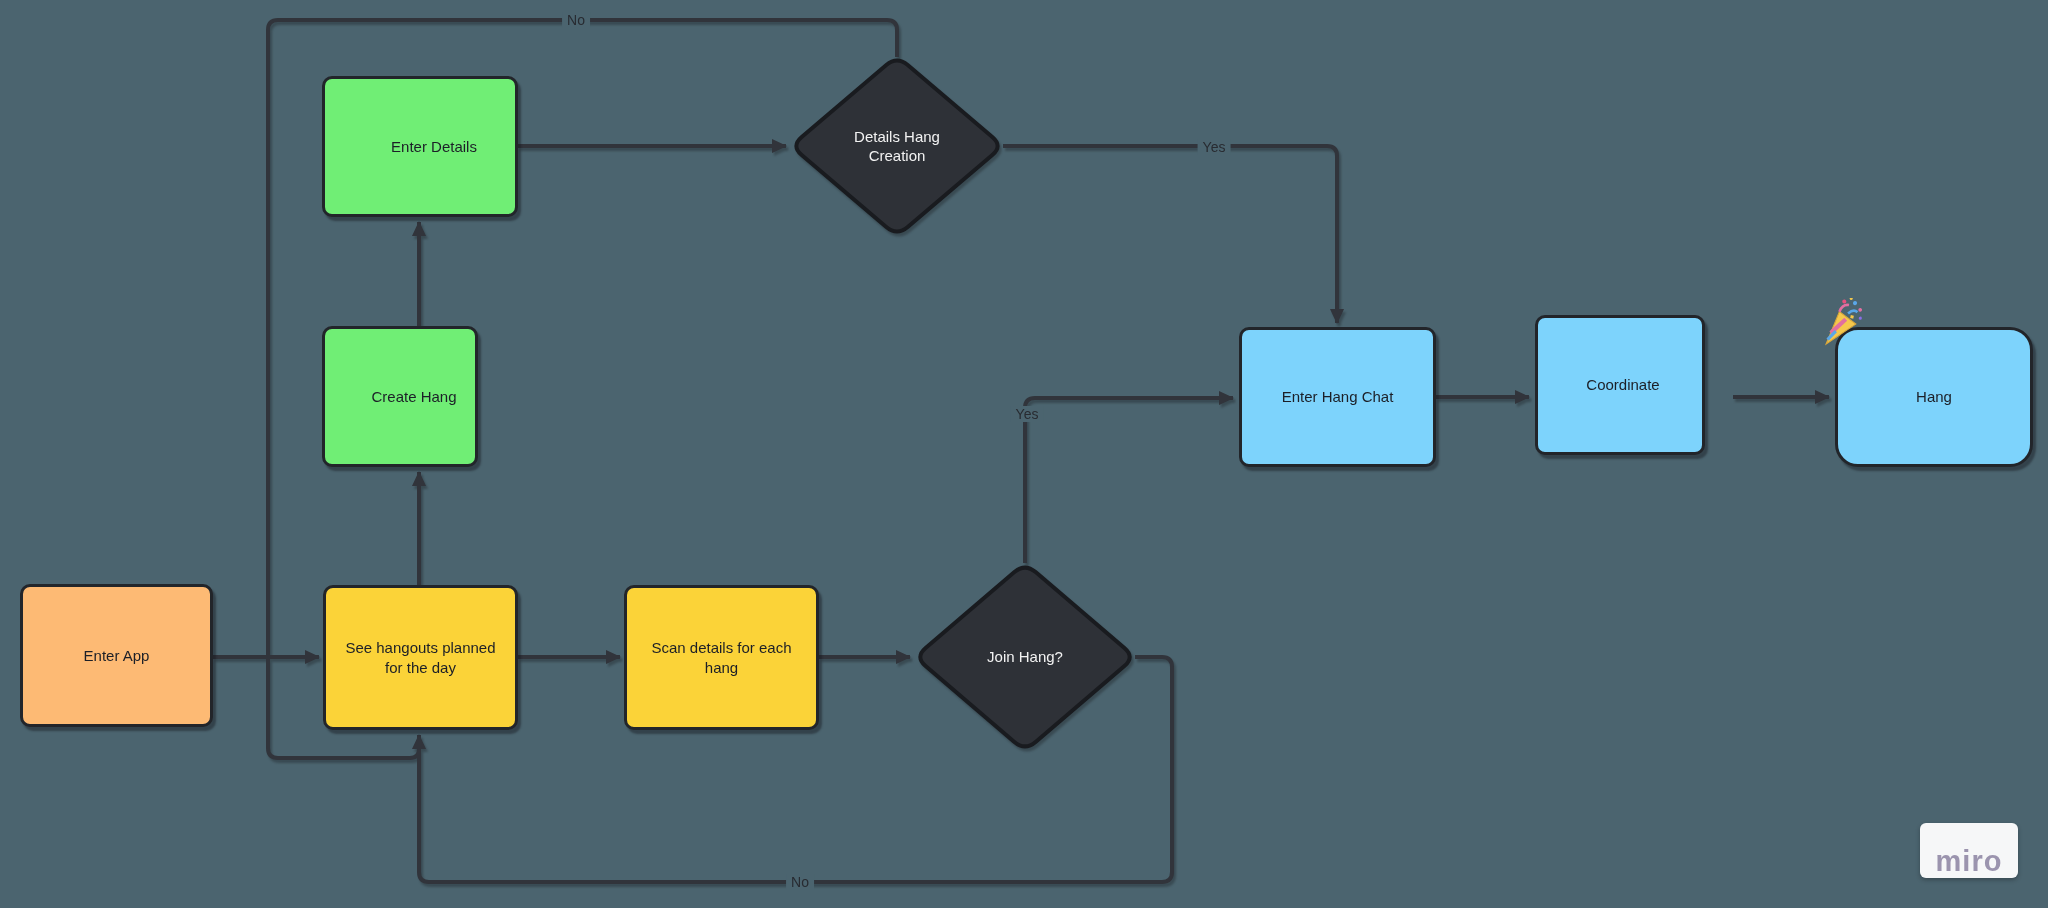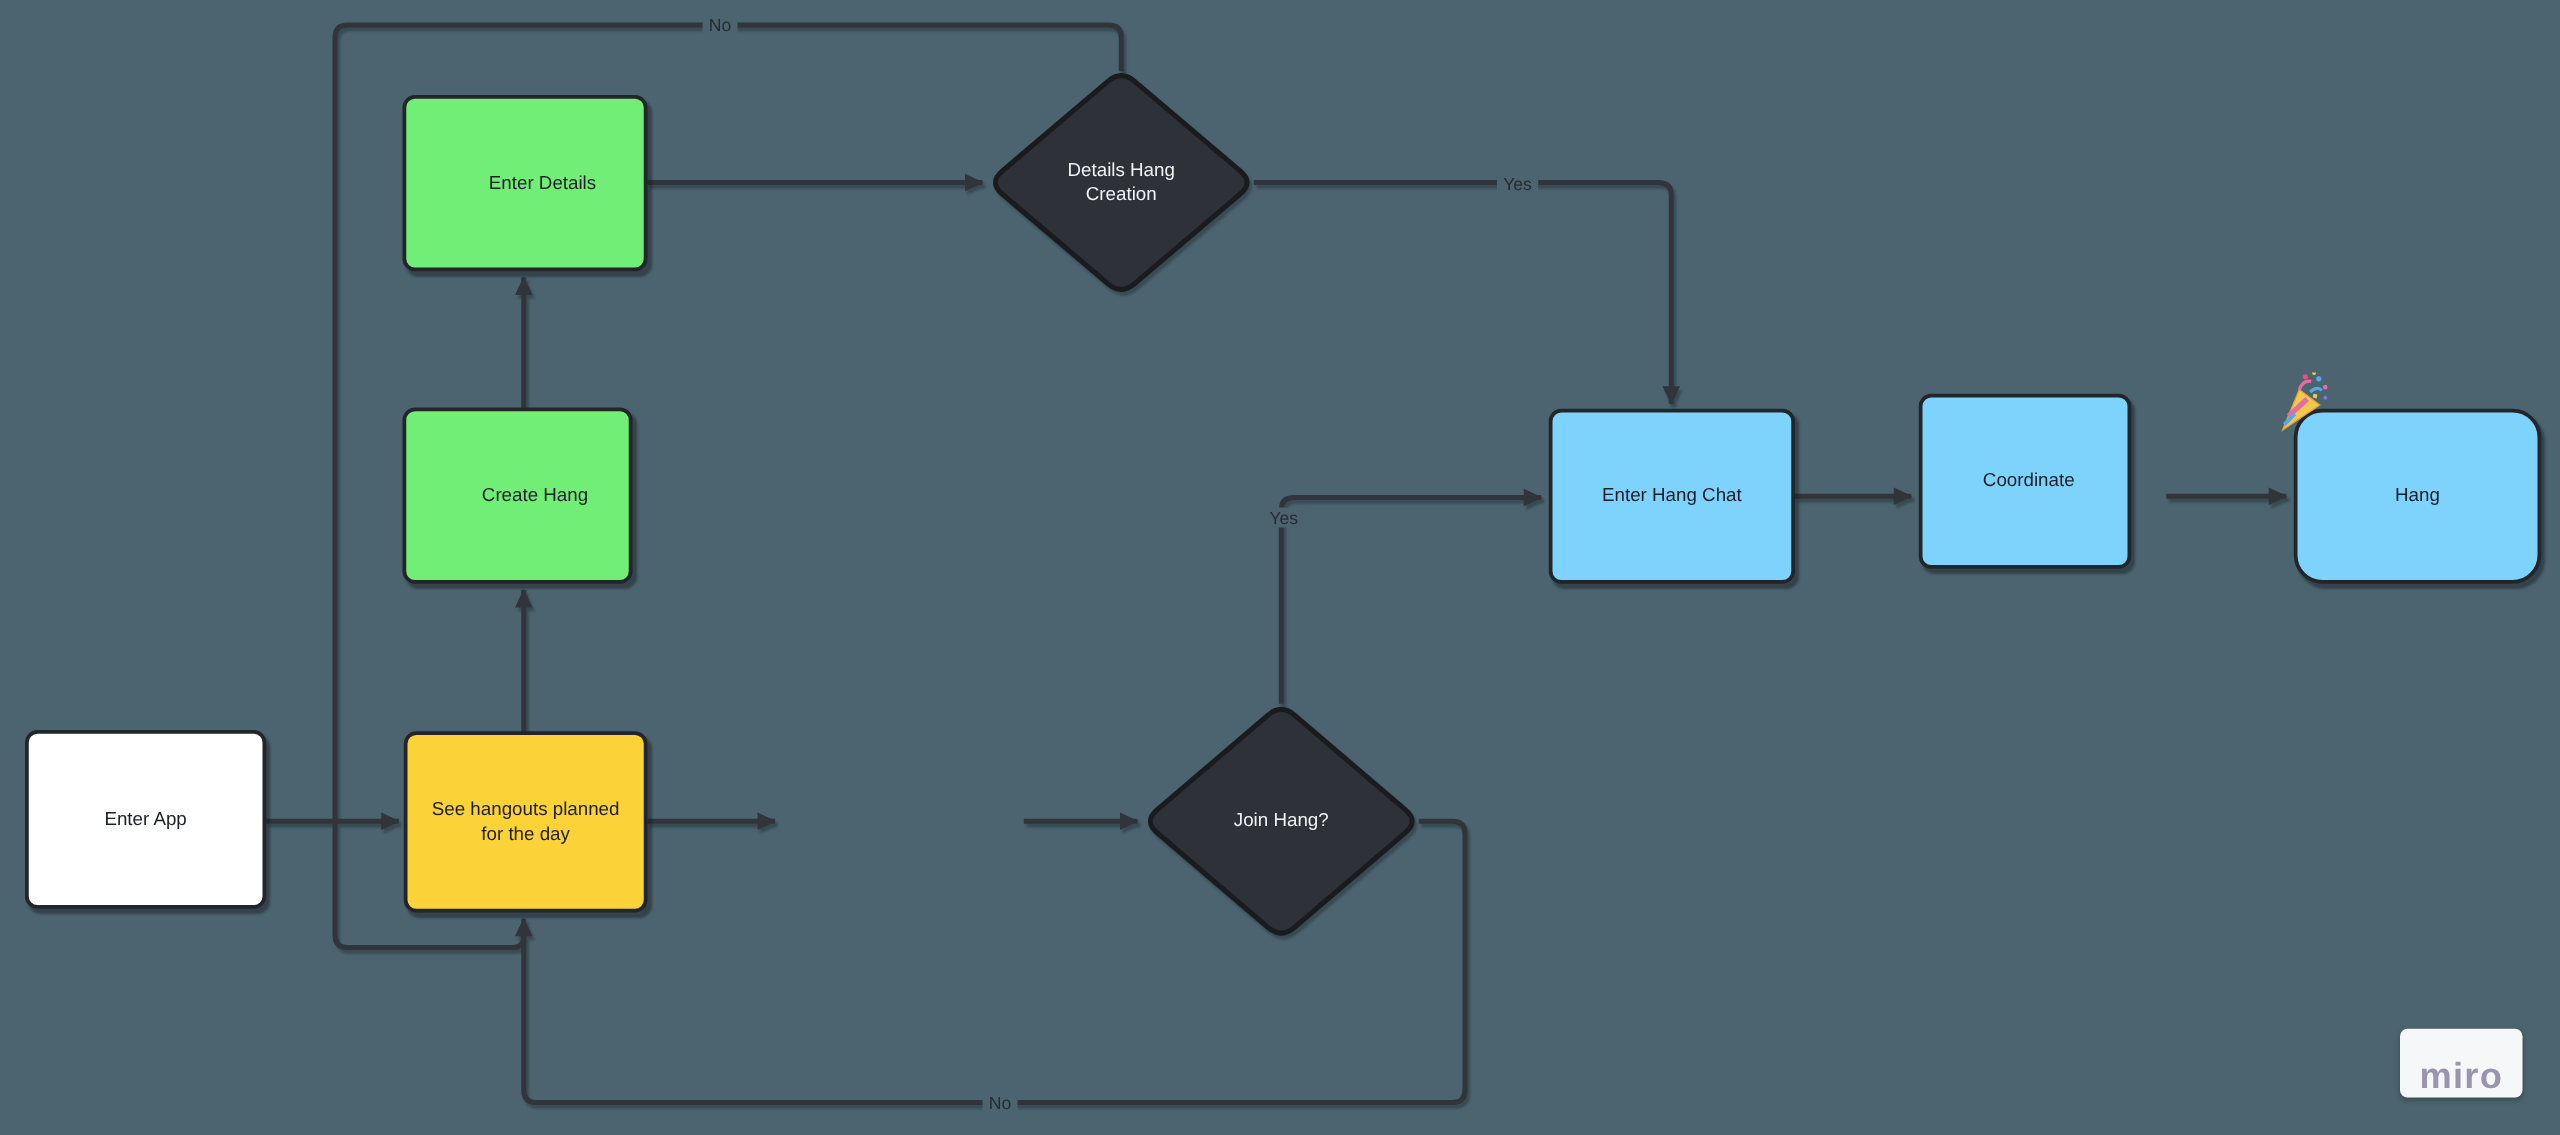--- a/index.html
+++ b/index.html
@@ -20,21 +20,21 @@
     border-radius:10px;
     box-sizing:border-box;
     display:flex;align-items:center;justify-content:center;
     text-align:center;
     font-size:15px;line-height:1.3;color:#1c1f27;
     box-shadow:3px 4px 2px rgba(22,25,30,0.45);
     padding:6px 14px;
   }
   .node.green{background:#70EE75;padding-left:42px;}
   .node.yellow{background:#FBD338;}
-  .node.cream{background:#ffffff;}
+  .node.cream{background:#fdba74;}
   .node.purple{background:#7dd3fc;}
   .diamond-label{
     position:absolute;
     display:flex;align-items:center;justify-content:center;
     text-align:center;
     font-size:15px;line-height:1.3;color:#f2f2f2;
     pointer-events:none;
   }
   .edge-label{
     position:absolute;
@@ -87,22 +87,25 @@
   </svg>
 
   <div class="node cream" style="left:20px;top:584px;width:193px;height:143px;">
     <span>Enter App</span>
   </div>
 
   <div class="node yellow" style="left:323px;top:585px;width:195px;height:145px;">
     <span>See hangouts planned for the day</span>
   </div>
 
+  <div class="node yellow" style="left:624px;top:585px;width:195px;height:145px;">
+    <span>Scan details for each hang</span>
+  </div>
 
-  <div class="node green" style="left:322px;top:326px;width:184px;height:141px;">
+  <div class="node green" style="left:322px;top:326px;width:156px;height:141px;">
     <span>Create Hang</span>
   </div>
 
   <div class="node green" style="left:322px;top:76px;width:196px;height:141px;">
     <span>Enter Details</span>
   </div>
 
   <div class="node purple" style="left:1239px;top:327px;width:197px;height:140px;">
     <span>Enter Hang Chat</span>
   </div>

